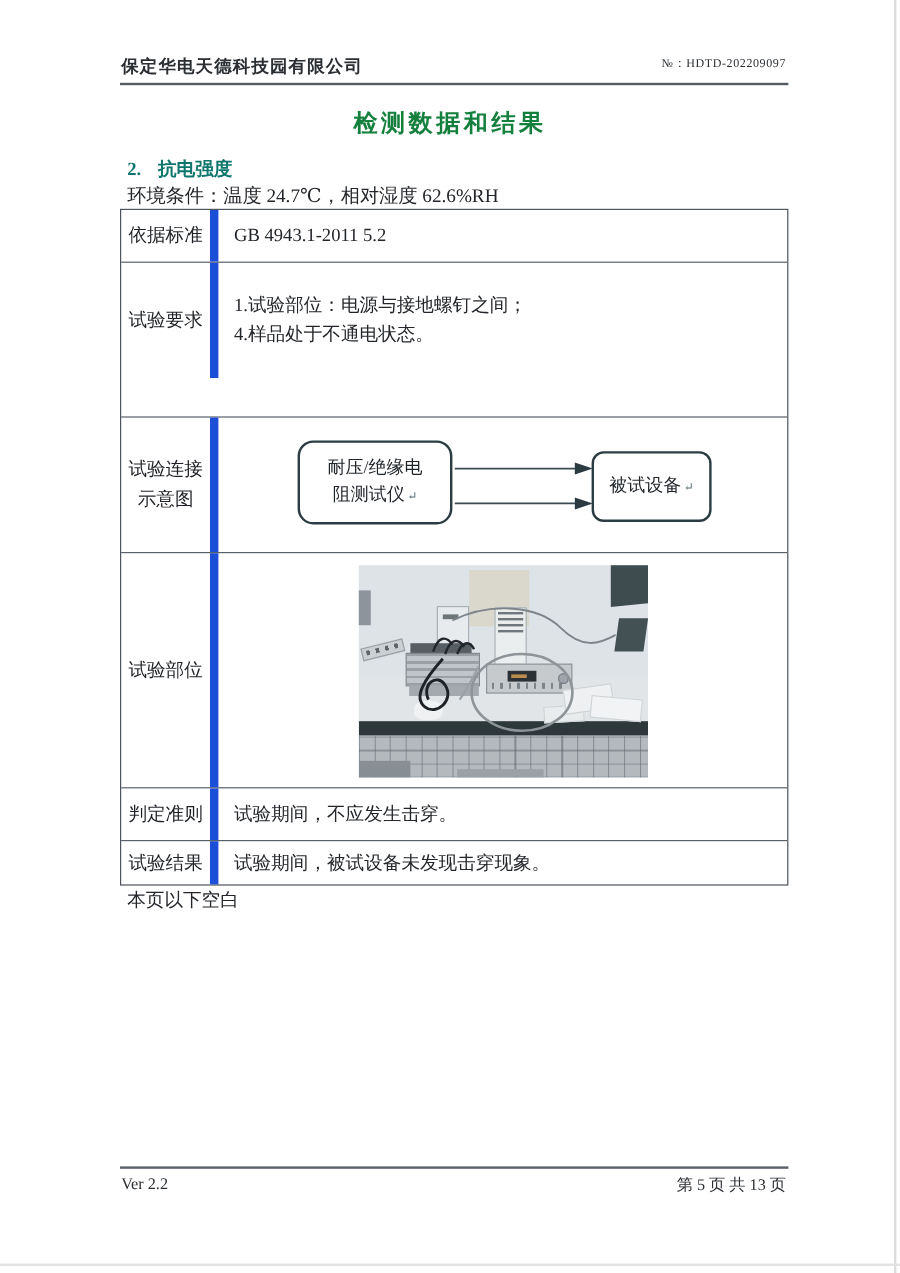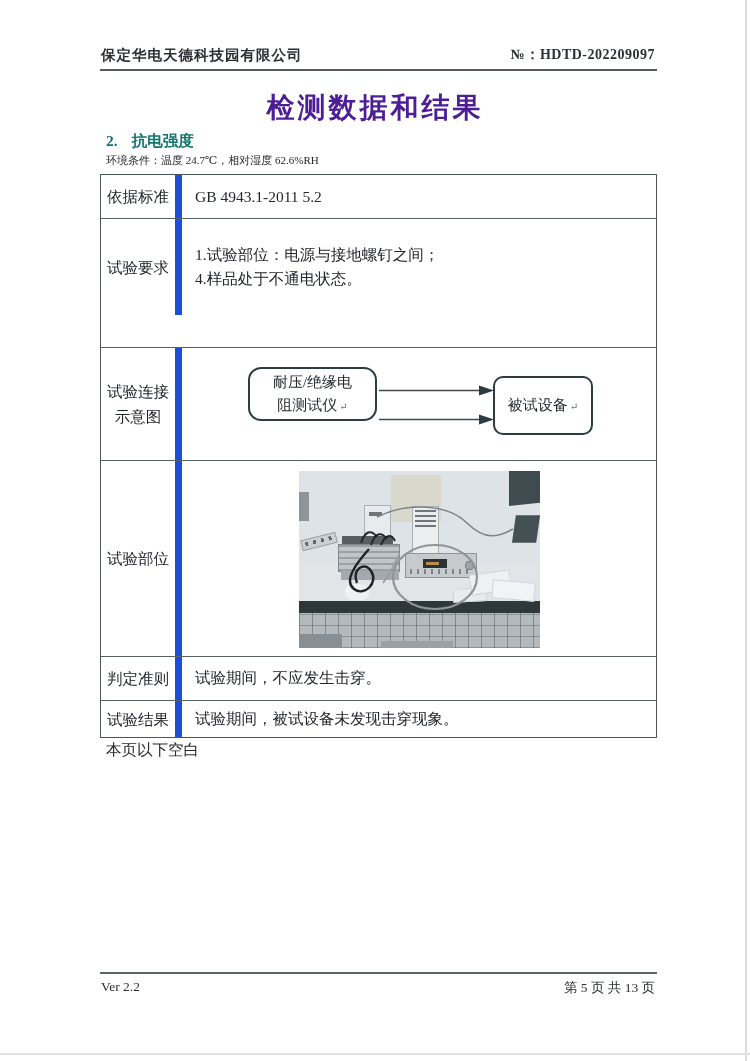--- a/index.html
+++ b/index.html
@@ -10,48 +10,48 @@
     font-family:"Liberation Serif","DejaVu Serif",serif;
     color:#23262a;
     overflow:hidden;
   }
   
   .scan-edge-right { position:absolute; right:3px; top:0; width:2px; height:100%; background:#dcdcdc; }
   .scan-edge-bottom { position:absolute; left:0; bottom:6px; width:100%; height:2px; background:#e2e2e2; }
 
   
   .hdr-company { position:absolute; left:101px; top:46px; font-size:14.5px; font-weight:bold; letter-spacing:1px; color:#2b2f33; }
-  .hdr-no { position:absolute; right:95px; top:46px; font-size:14px; font-weight:bold; color:#2b2f33; letter-spacing:.5px; }
+  .hdr-no { position:absolute; right:95px; top:46px; font-size:10px; font-weight:normal; color:#2b2f33; letter-spacing:.5px; }
   .hdr-rule { position:absolute; left:100px; top:69px; width:557px; height:2px; background:#565c62; }
 
   
-  .doc-title { position:absolute; left:0; top:89px; width:750px; text-align:center; font-size:28px; font-weight:600; letter-spacing:3px; color:#4c1d95; }
+  .doc-title { position:absolute; left:0; top:89px; width:750px; text-align:center; font-size:20px; font-weight:600; letter-spacing:3px; color:#15803d; }
   .section-line { position:absolute; left:106px; top:131px; font-size:15.5px; font-weight:bold; color:#0f766e; }
   .section-line .sec-no { margin-right:14px; }
-  .env-line { position:absolute; left:106px; top:153px; font-size:11px; color:#23262a; }
+  .env-line { position:absolute; left:106px; top:153px; font-size:16px; color:#23262a; }
 
   
   .tbl { position:absolute; left:100px; top:174px; width:557px; border:1.5px solid #4d545b; }
   .tbl-row { display:flex; border-top:1px solid #5a6168; }
   .tbl-row:first-child { border-top:none; }
   .cell-label {
     width:81px; flex:0 0 81px; border-right:7px solid #1d4ed8;
     display:flex; align-items:center; justify-content:center;
   }
   .cell-label span { display:block; width:68px; text-align:center; font-size:15.5px; line-height:25px; color:#1d2024; }
   .cell-content { flex:1; position:relative; display:flex; align-items:center; padding-left:13px; font-size:15.5px; color:#23262a; }
   .r1 { height:43px; } .r2 { height:97px; } .r3 { height:113px;margin-top:32px; } .r4 { height:196px; }
   .r5 { height:44px; } .r6 { height:37px; } .r7 { height:33px; }
   .req-lines { line-height:24px; }
 
   
   .diag-cell { padding:0; display:block; }
   .diag-wrap { position:relative; width:100%; height:100%; }
   .diag-box { position:absolute; border:2px solid #2c3c43; background:#fff; display:flex; flex-direction:column; align-items:center; justify-content:center; font-size:15px; line-height:23px; color:#1f2429; }
-  .diag-box1 { left:66px; top:19px; width:129px; height:54px; border-radius:13px; }
+  .diag-box1 { left:66px; top:19px; width:129px; height:70px; border-radius:13px; }
   .diag-box2 { left:311px; top:28px; width:100px; height:59px; border-radius:10px; }
   .pmark { font-size:10px; color:#5a7078; margin-left:2px; }
   .diag-arrows { position:absolute; left:0; top:0; width:100%; height:100%; }
 
   
   .photo-cell { padding:0; display:block; }
   .photo { position:absolute; left:117px; top:10px; width:241px; height:177px; background:#dee3e7; overflow:hidden; }
   .ph-wallpaper { position:absolute; left:38%; top:2%; width:21%; height:27%; background:#d8d4c6; opacity:.8; }
   .ph-mon1 { position:absolute; right:-2%; top:-2%; width:15%; height:21%; background:#3f4c4f; transform:skewY(-6deg); }
   .ph-mon2 { position:absolute; right:1%; top:25%; width:10%; height:16%; background:#445154; transform:rotate(8deg) skewY(-8deg); }

